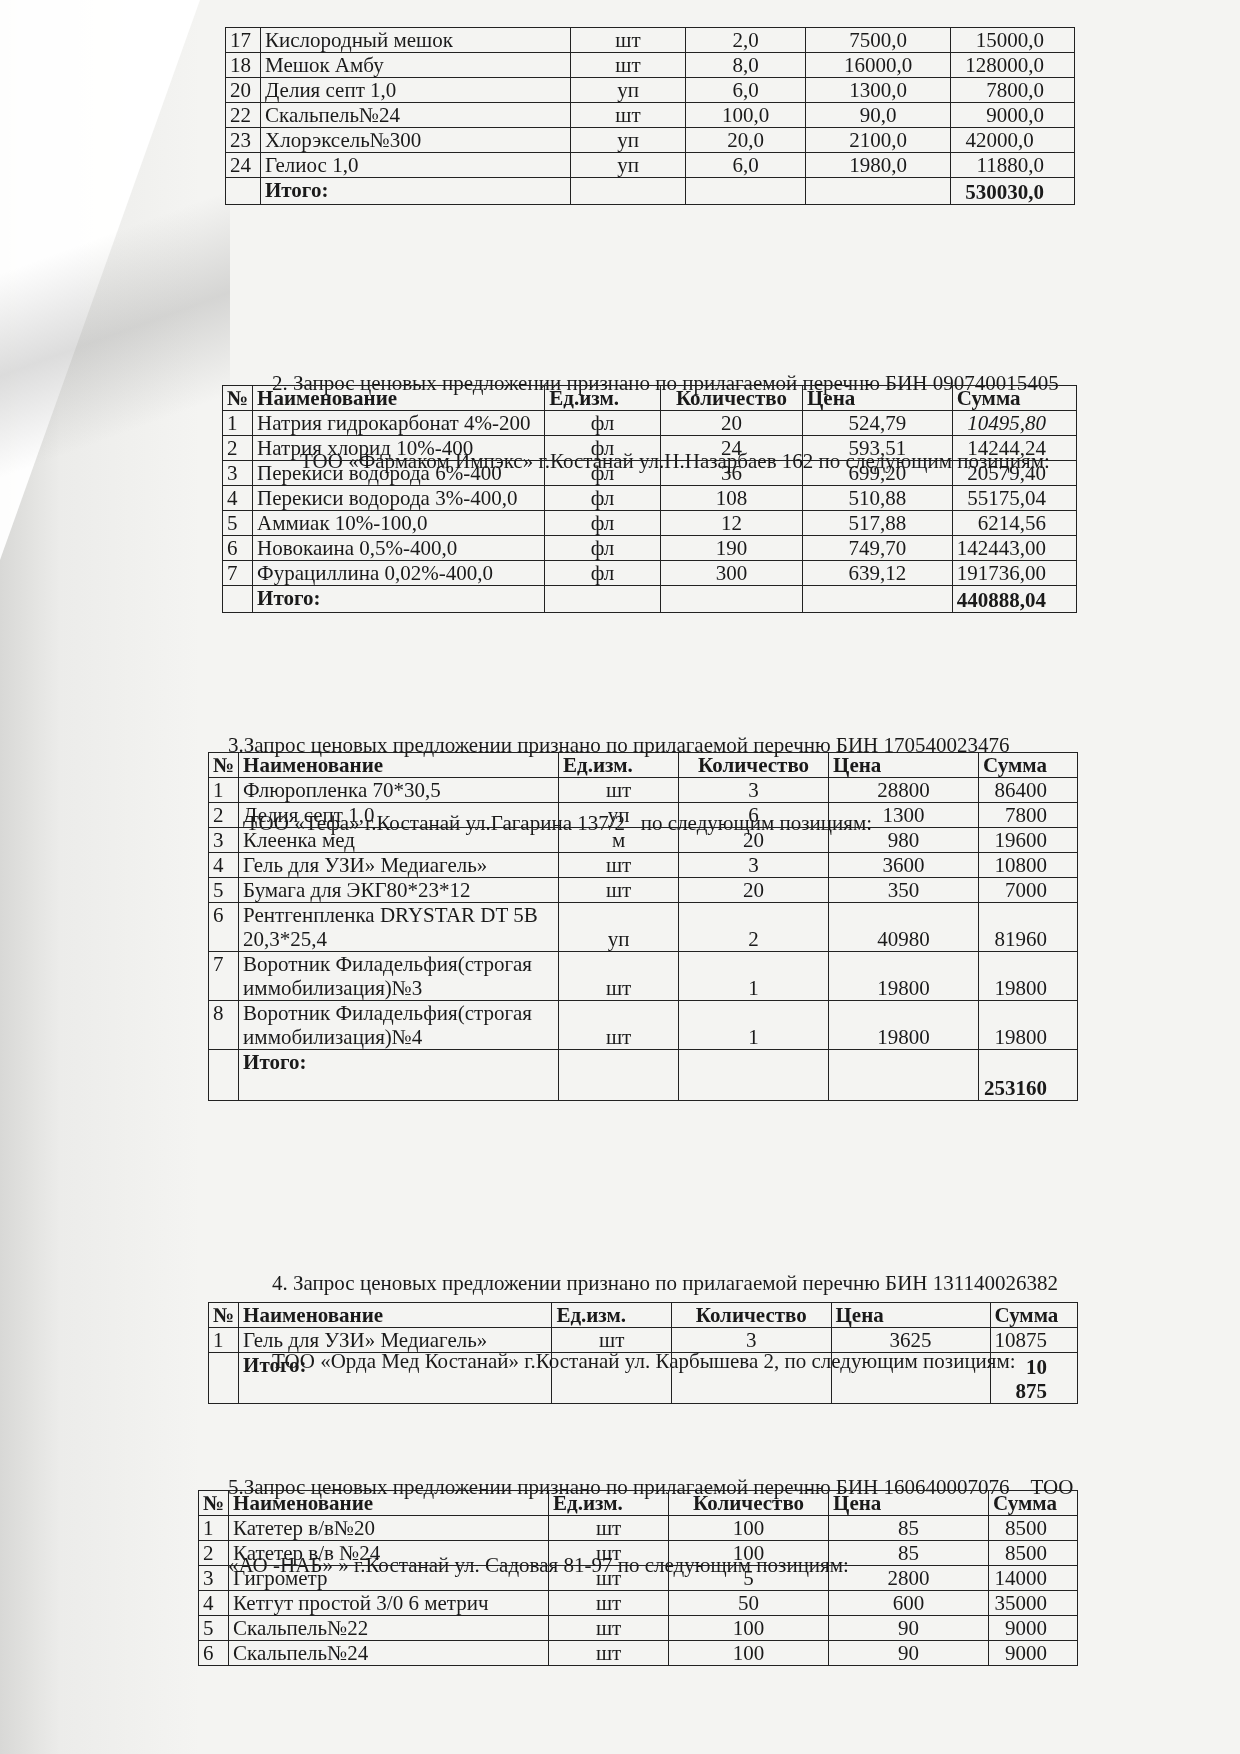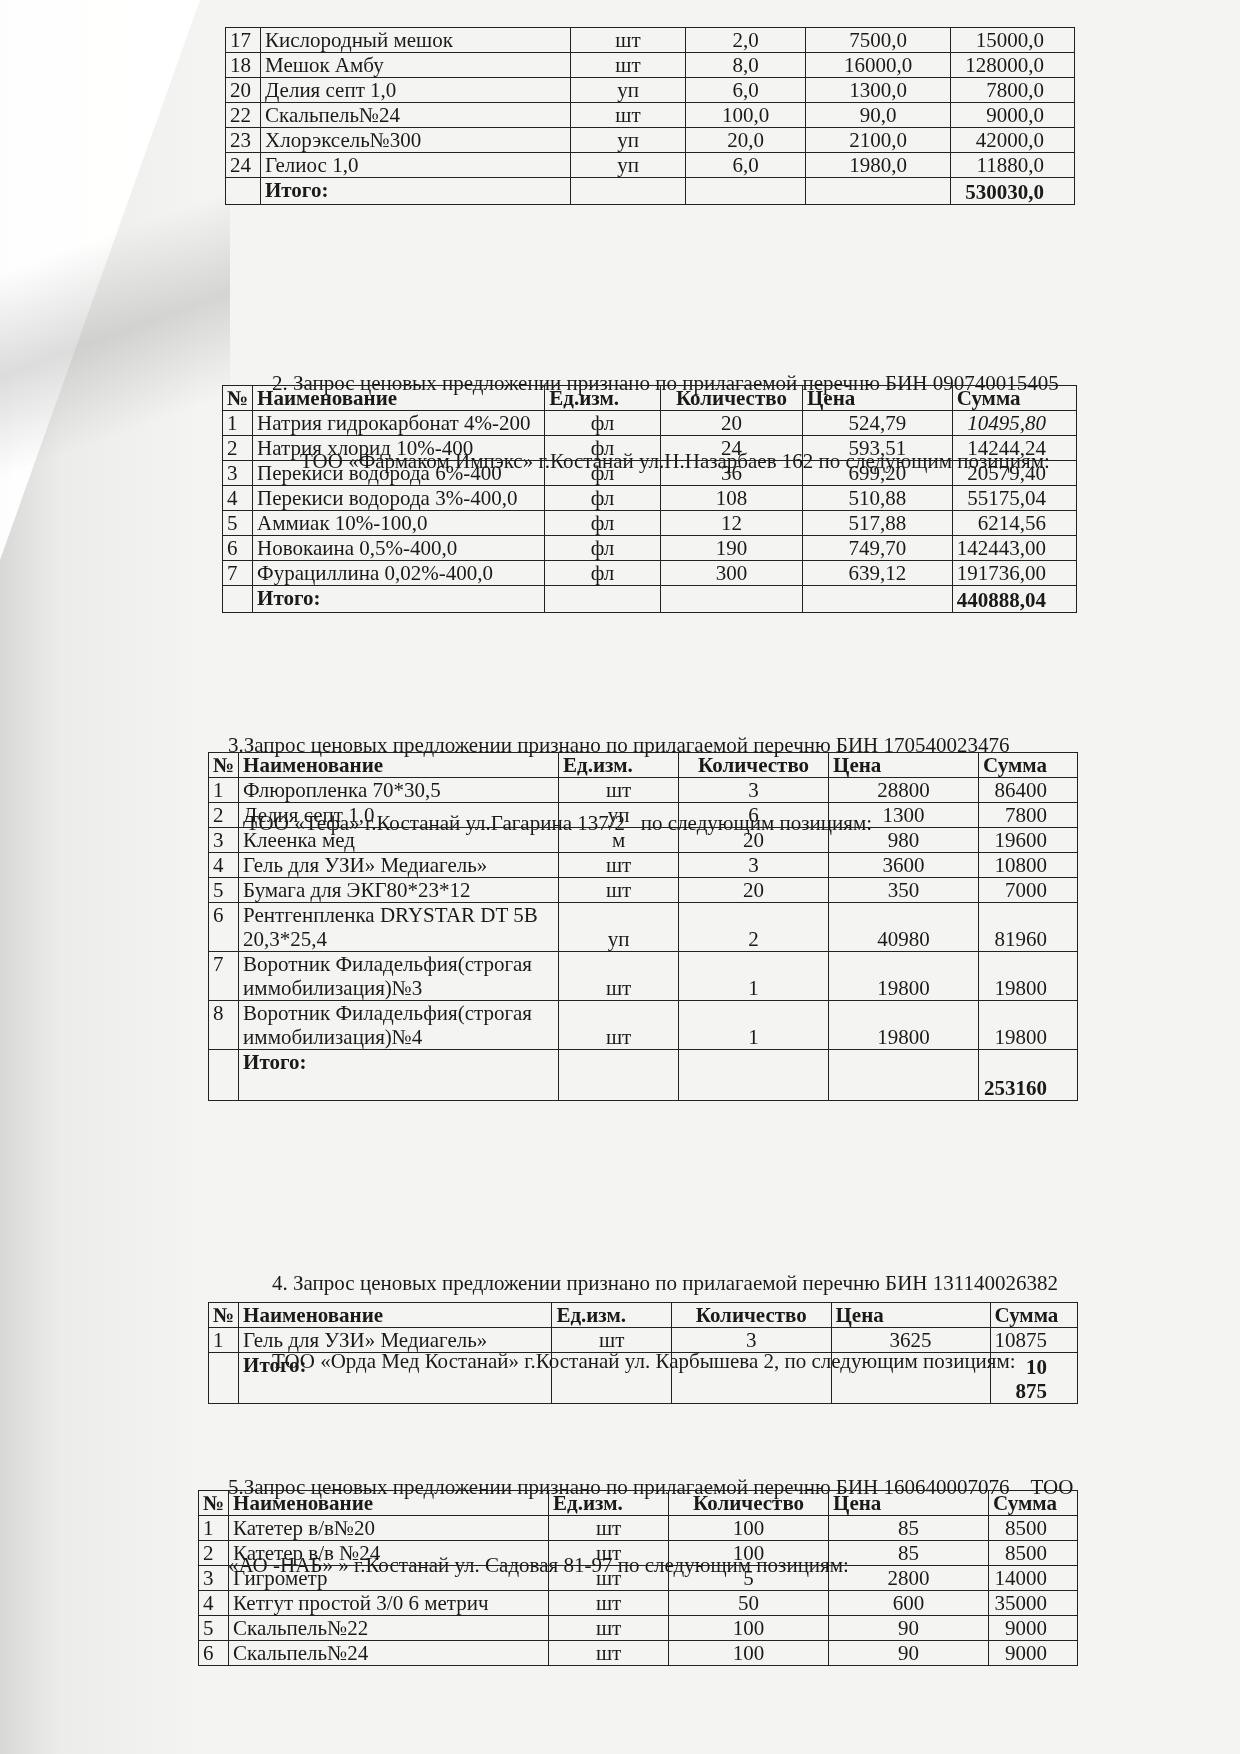--- a/index.html
+++ b/index.html
@@ -68,21 +68,21 @@
         <td class="c" style="vertical-align: bottom;">100,0</td>
         <td class="c" style="vertical-align: bottom;">90,0</td>
         <td class="r" style="vertical-align: bottom;">9000,0</td>
       </tr>
       <tr>
         <td>23</td>
         <td>Хлорэксель№300</td>
         <td class="c" style="vertical-align: bottom;">уп</td>
         <td class="c" style="vertical-align: bottom;">20,0</td>
         <td class="c" style="vertical-align: bottom;">2100,0</td>
-        <td class="r" style="vertical-align: bottom;">42000,0</td>
+        <td class="r" style="vertical-align: bottom; text-align: center;">42000,0</td>
       </tr>
       <tr>
         <td>24</td>
         <td>Гелиос 1,0</td>
         <td class="c" style="vertical-align: bottom;">уп</td>
         <td class="c" style="vertical-align: bottom;">6,0</td>
         <td class="c" style="vertical-align: bottom;">1980,0</td>
         <td class="r" style="vertical-align: bottom;">11880,0</td>
       </tr>
     </tbody>

